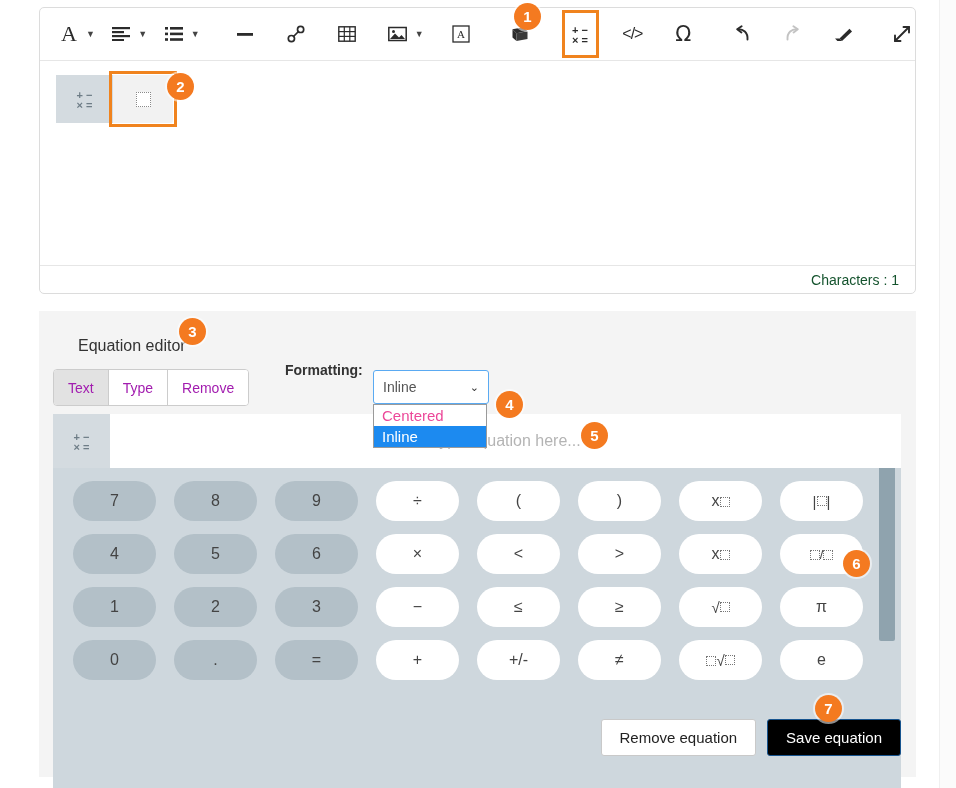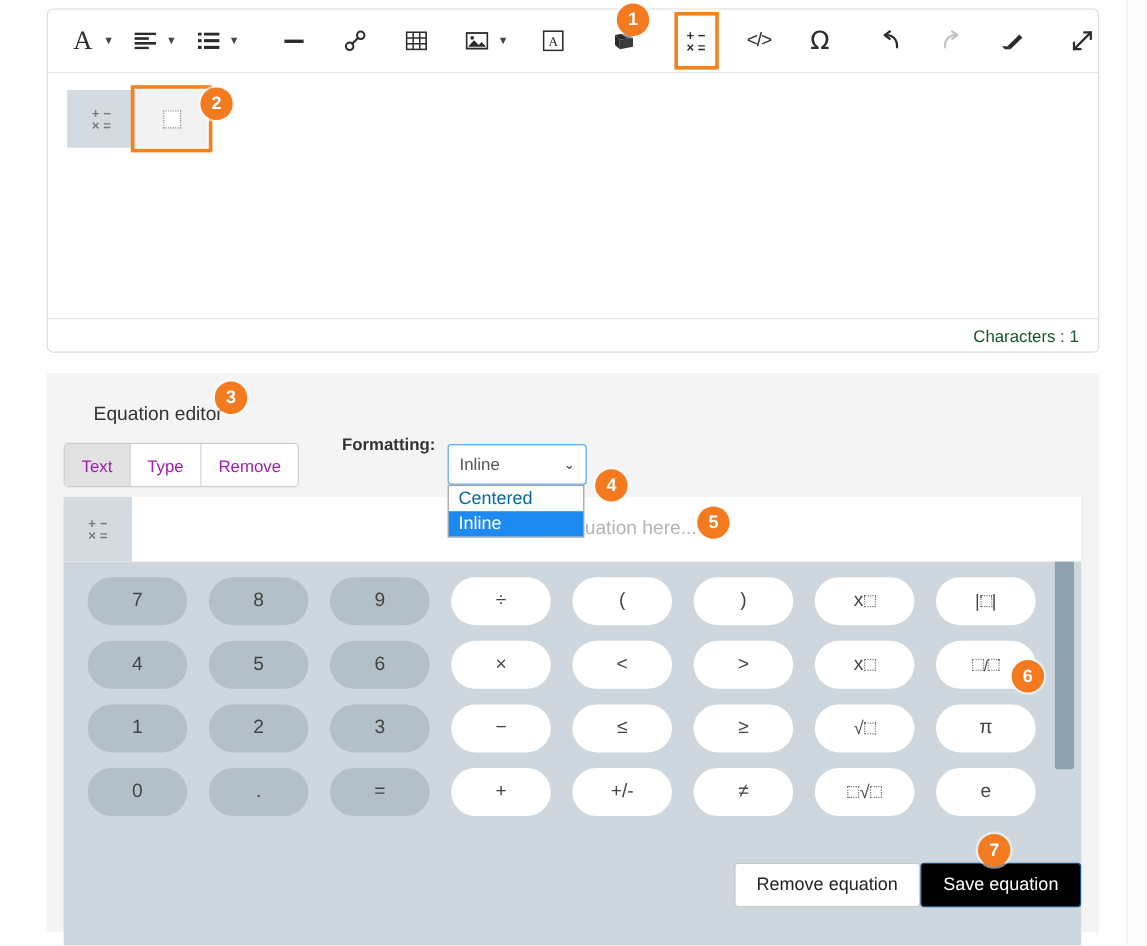--- a/index.html
+++ b/index.html
@@ -230,21 +230,21 @@
     border: 1px solid #9a9a9a;
     box-sizing: border-box;
     z-index: 40;
   }
   .fmt-opt {
     height: 21px;
     display: flex;
     align-items: center;
     padding-left: 8px;
     font-size: 15px;
-    color: #0369a1;
+    color: #ec4899;
     cursor: pointer;
   }
   .fmt-opt.sel { background: #1c8af0; color: #fff; }
 
   
   .eq-input-row {
     position: absolute;
     left: 14px;
     top: 103px;
     width: 848px;
@@ -322,20 +322,21 @@
     background: #8fa3ae;
     border-radius: 2px;
   }
 
   
   .btn-row {
     position: absolute;
     right: 15px;
     bottom: 21px;
     display: flex;
+    gap: 11px;
   }
   .btn {
     height: 37px;
     padding: 0 18px;
     display: flex;
     align-items: center;
     justify-content: center;
     font-size: 15px;
     border-radius: 3px;
     cursor: pointer;

